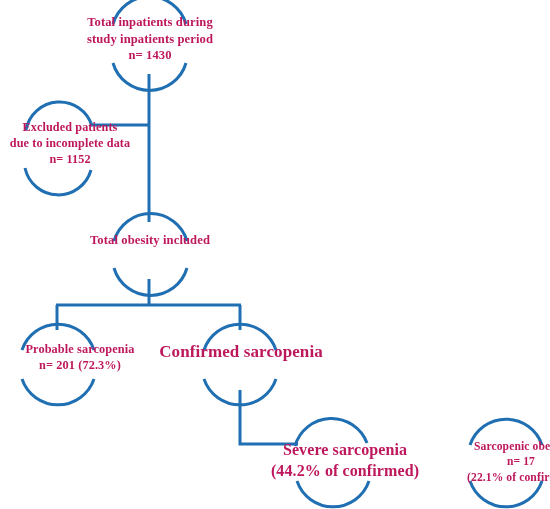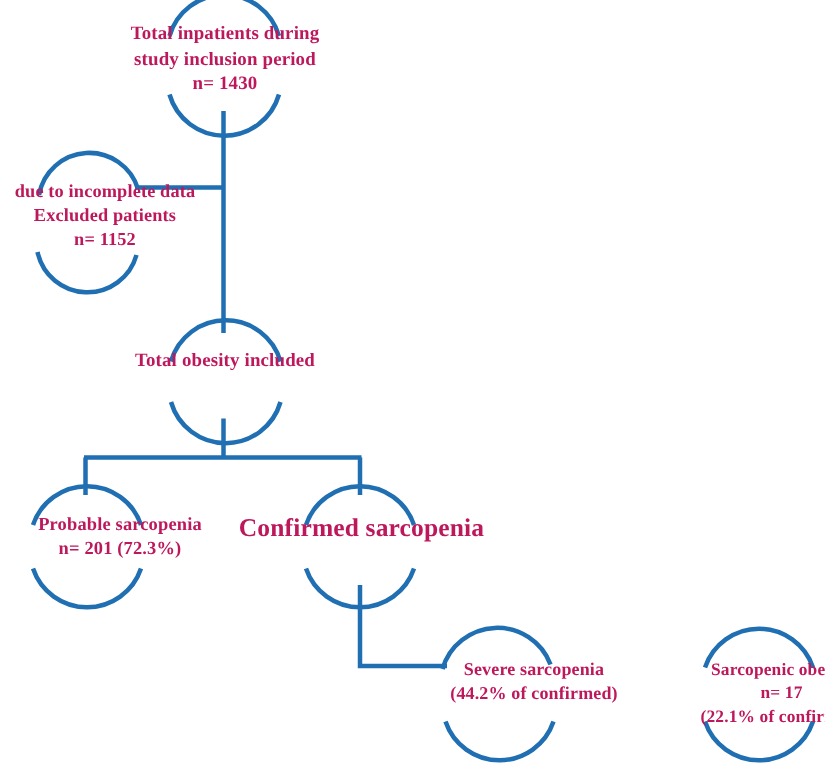--- a/index.html
+++ b/index.html
@@ -33,21 +33,21 @@
     letter-spacing: 0.1px;
   }
   .node .line {
     display: block;
   }
   .n-top        { left: 60px;  top: 14px;  width: 180px; font-size: 12.6px; }
   .n-excluded   { left: 0px;   top: 119px; width: 140px; font-size: 12.2px; }
   .n-included   { left: 64px;  top: 232px; width: 172px; font-size: 12.6px; }
   .n-probable   { left: -3px;  top: 341px; width: 166px; font-size: 12.3px; }
   .n-confirmed  { left: 158px; top: 341px; width: 166px; font-size: 17px; }
-  .n-severe     { left: 277px; top: 439px; width: 158px; font-size: 12px; }
+  .n-severe     { left: 266px; top: 439px; width: 158px; font-size: 16px; }
   .n-obesity    { left: 442px; top: 439px; width: 158px; font-size: 11.6px; }
 </style>
 </head>
 <body>
 
 <div id="canvas">
 
   <svg id="wires" viewBox="0 0 550 509">
     <g fill="none" stroke="#1F6FB2" stroke-width="3" stroke-linecap="butt">
 
@@ -81,27 +81,27 @@
       <path d="M 297 481 A 38 38 0 0 0 369 481"></path>
 
       <path d="M 470 445 A 38 38 0 0 1 542 445"></path>
       <path d="M 470 481 A 38 38 0 0 0 542 481"></path>
 
     </g>
   </svg>
 
   <div class="node n-top">
     <span class="line">Total inpatients during</span>
-    <span class="line">study inclusion period</span>
+    <span class="line">study inpatients period</span>
     <span class="line">n= 1430</span>
   </div>
 
   <div class="node n-excluded">
+    <span class="line">Excluded patients</span>
     <span class="line">due to incomplete data</span>
-    <span class="line">Excluded patients</span>
     <span class="line">n= 1152</span>
   </div>
 
   <div class="node n-included">
     <span class="line">Total obesity included</span>
   </div>
 
   <div class="node n-probable">
     <span class="line">Probable sarcopenia</span>
     <span class="line">n= 201 (72.3%)</span>

